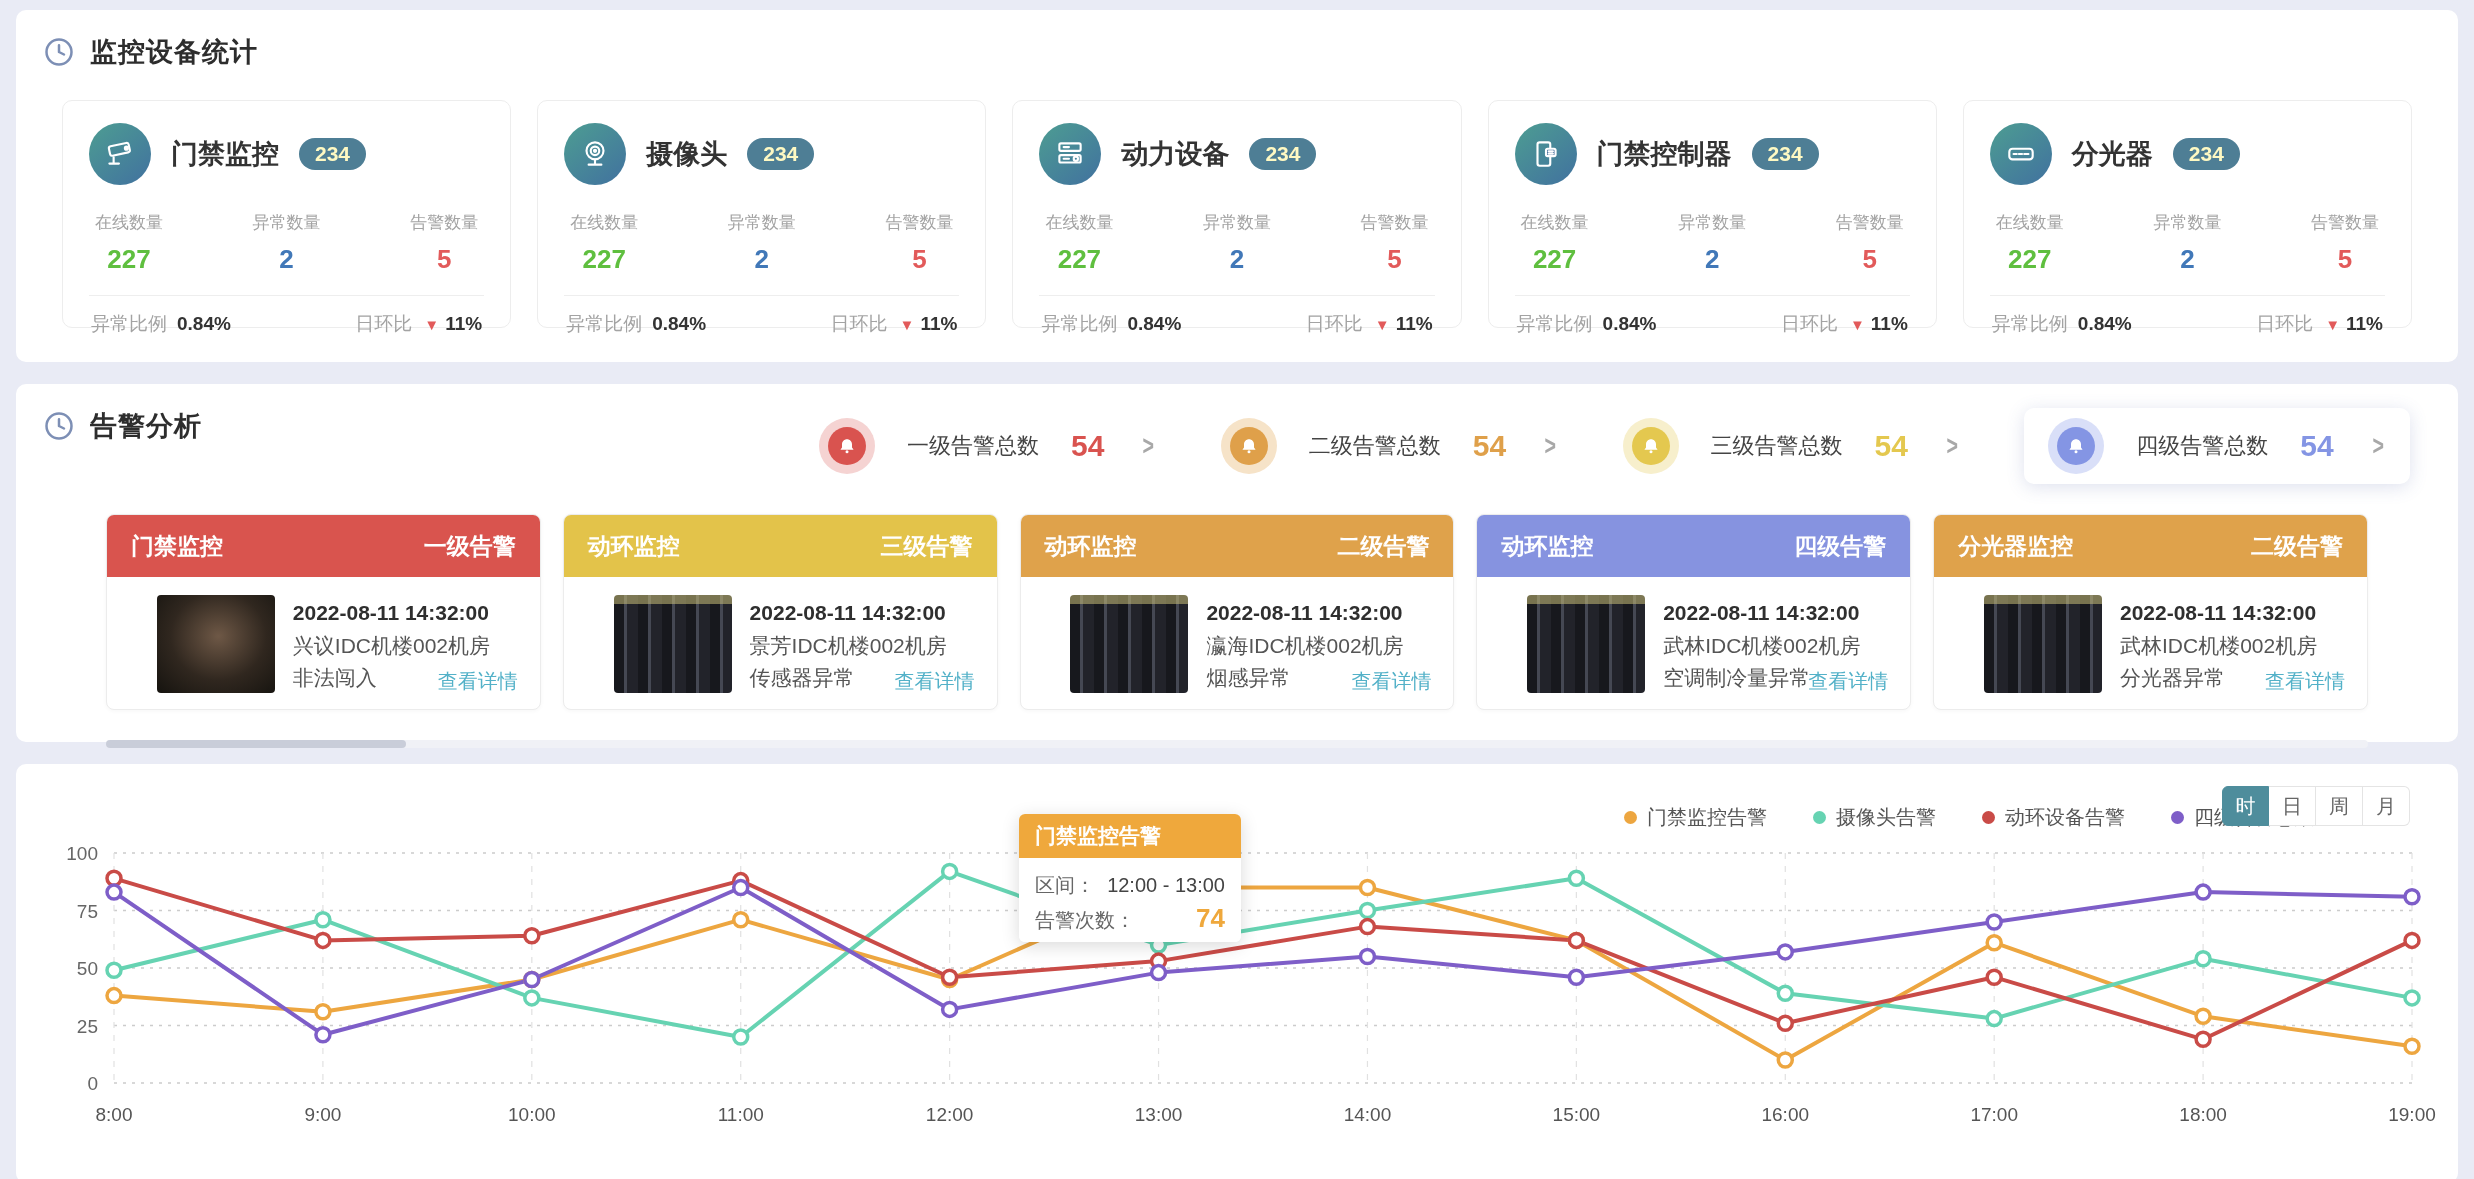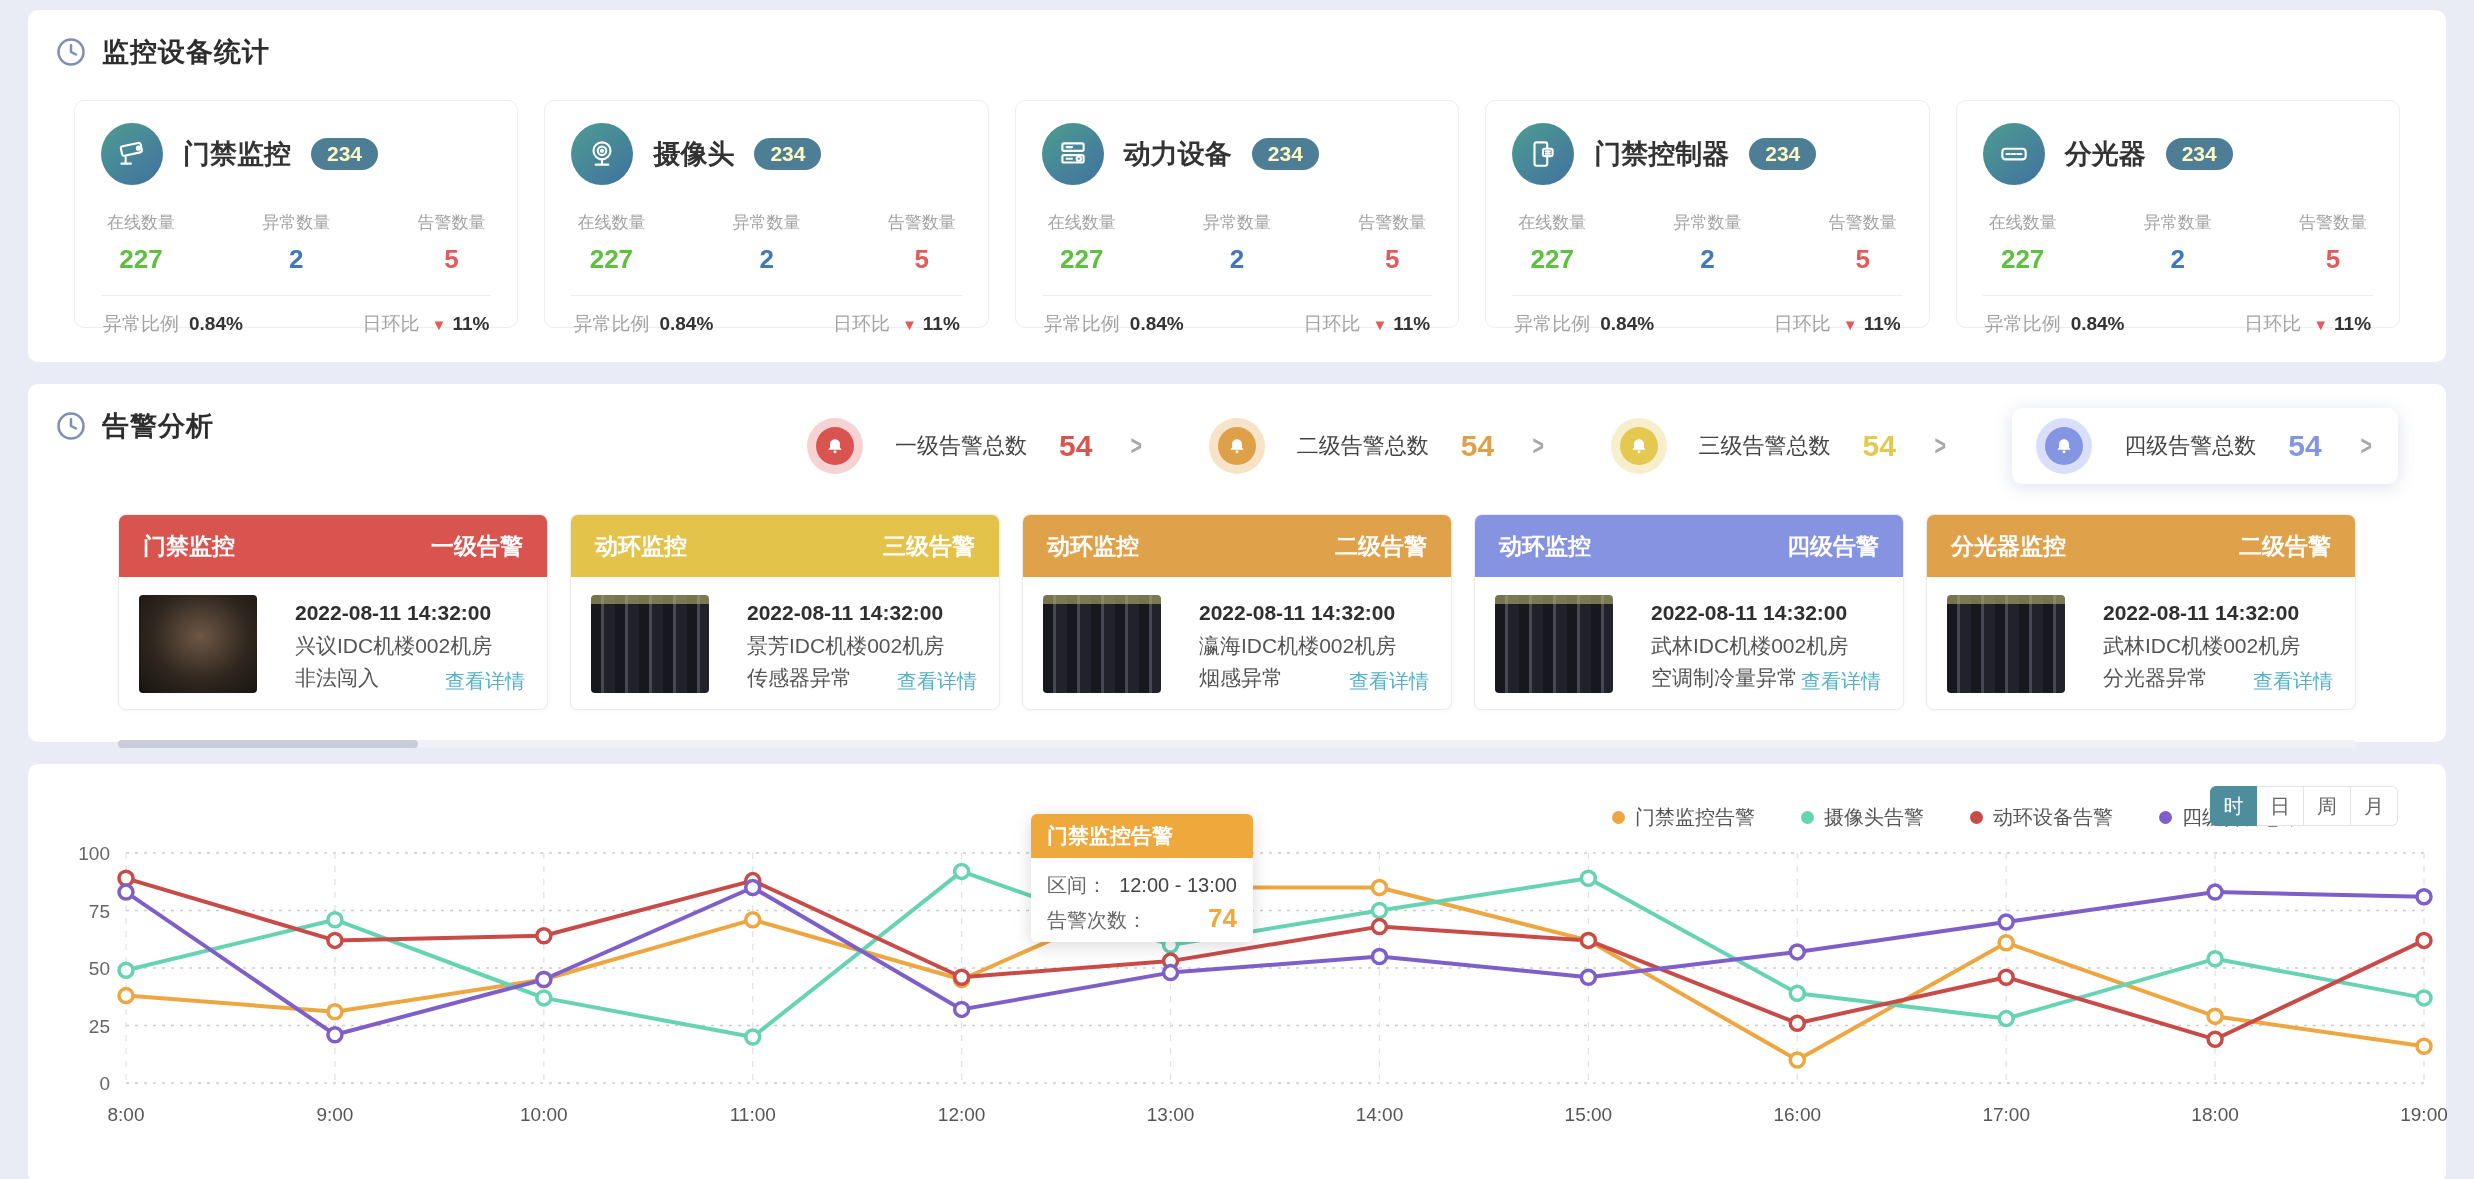--- a/index.html
+++ b/index.html
@@ -1,17 +1,17 @@
 <!DOCTYPE html>
 <html><head>
 <meta charset="utf-8">
 <style>
   * { margin:0; padding:0; box-sizing:border-box; }
   html,body { width:2474px; height:1179px; background:#E9EBF5; font-family:"Liberation Sans",sans-serif; overflow:hidden; }
-  .panel { position:relative; background:#fff; border-radius:10px; margin:0 28px; }
+  .panel { position:relative; background:#fff; border-radius:10px; margin:0 16px; }
   #panel-devices { margin-top:10px; height:352px; padding:24px 28px; }
   #panel-alarms  { margin-top:22px; height:358px; padding:24px 28px; }
   #panel-trend   { margin-top:22px; height:419px; padding:22px 28px; }
 
   .title-row { display:flex; align-items:center; gap:16px; }
   .panel-title { font-size:27px; font-weight:bold; color:#2d2d2d; letter-spacing:1px; }
 
   
   .room-select { position:absolute; top:22px; right:44px; width:416px; height:46px; border:1px solid #dcdfe6; border-radius:8px; display:flex; align-items:center; justify-content:space-between; padding:0 20px; font-size:21px; color:#555; background:#fff; cursor:pointer; }
 
@@ -40,21 +40,21 @@
   .total-ring { width:56px; height:56px; border-radius:50%; display:flex; align-items:center; justify-content:center; }
   .total-dot { width:38px; height:38px; border-radius:50%; display:flex; align-items:center; justify-content:center; }
   .total-label { font-size:22px; color:#444; }
   .total-value { font-size:30px; font-weight:bold; }
   .total-arrow { color:#a8a8a8; font-size:28px; line-height:1; margin-left:4px; font-weight:bold; transform:scaleX(.7); }
 
   
   .alarm-cards { display:flex; gap:22px; margin:30px 62px 0; }
   .alarm-card { flex:1; border-radius:8px; overflow:hidden; background:#fff; border:1px solid #ececec; box-shadow:0 1px 4px rgba(0,0,0,.04); }
   .alarm-card-header { height:62px; display:flex; justify-content:space-between; align-items:center; padding:0 24px; color:#fff; font-size:23px; font-weight:bold; }
-  .alarm-card-body { position:relative; display:flex; gap:38px; padding:18px 20px 14px; height:132px; }
+  .alarm-card-body { position:relative; display:flex; gap:18px; padding:18px 20px 14px; height:132px;justify-content:center; }
   .thumb { width:118px; height:98px; border-radius:4px; flex:0 0 118px; }
   .thumb-face { background:radial-gradient(ellipse at 52% 42%, #6e5846 0%, #30271f 55%, #15130f 100%); }
   .thumb-rack { background:linear-gradient(180deg, rgba(200,190,120,.55) 0 9px, rgba(255,255,255,0) 9px), repeating-linear-gradient(90deg,#17181d 0 10px,#454853 10px 13px,#22232a 13px 24px); }
   .alarm-info { font-size:21px; color:#333; line-height:1.55; padding-top:2px; }
   .alarm-time { font-weight:600; color:#2f2f2f; }
   .alarm-loc, .alarm-issue { color:#555; }
   .alarm-link { position:absolute; right:22px; bottom:14px; color:#53B1C8; font-size:20px; cursor:pointer; }
   .carousel-arrow { position:absolute; top:585px; cursor:pointer; }
   .carousel-arrow.left { left:14px; } .carousel-arrow.right { right:14px; }
   .scroll-track { height:8px; background:#f0f1f6; border-radius:4px; margin:30px 62px 0; }

